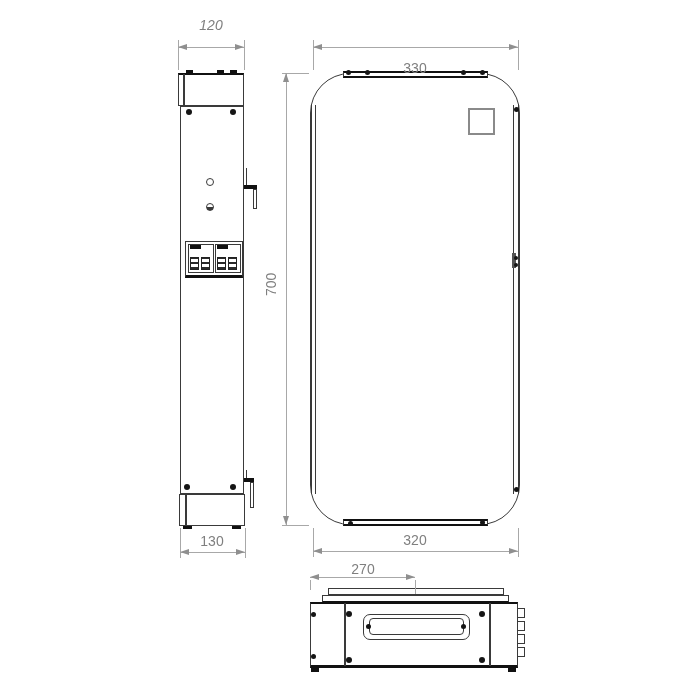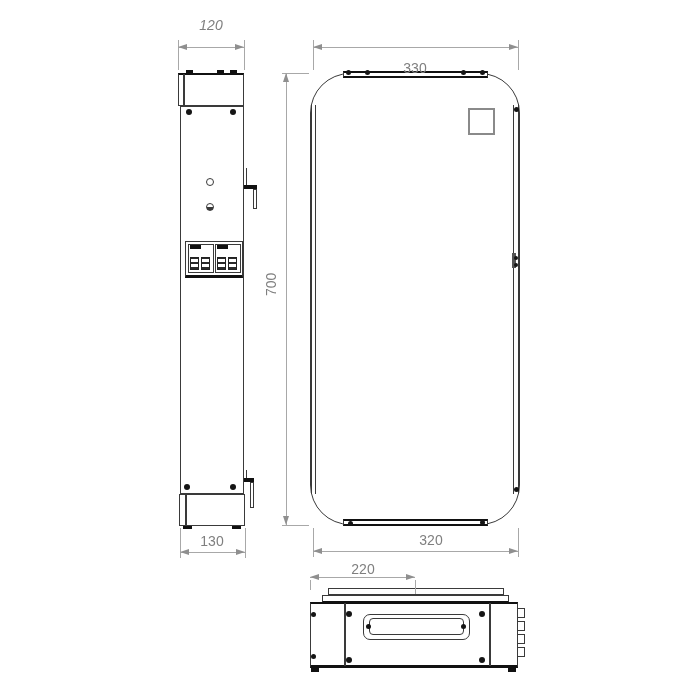--- a/index.html
+++ b/index.html
@@ -163,23 +163,23 @@
     <div class="abs dimlineh" style="left:180px;top:552px;width:65px;"></div>
     <div class="abs arr arrL" style="left:180px;top:549px;"></div>
     <div class="abs arr arrR" style="left:236px;top:549px;"></div>
     <div class="abs dimlabel" style="left:182px;top:534px;width:60px;">130</div>
 
     <div class="abs extv" style="left:313px;top:528px;height:29px;"></div>
     <div class="abs extv" style="left:518px;top:528px;height:29px;"></div>
     <div class="abs dimlineh" style="left:313px;top:551px;width:205px;"></div>
     <div class="abs arr arrL" style="left:313px;top:548px;"></div>
     <div class="abs arr arrR" style="left:509px;top:548px;"></div>
-    <div class="abs dimlabel" style="left:401px;top:533px;width:60px;">320</div>
+    <div class="abs dimlabel" style="left:385px;top:533px;width:60px;">320</div>
 
     <div class="abs dimlineh" style="left:310px;top:577px;width:105px;"></div>
     <div class="abs arr arrL" style="left:310px;top:574px;"></div>
     <div class="abs arr arrR" style="left:406px;top:574px;"></div>
     <div class="abs extv" style="left:310px;top:580px;height:10px;"></div>
     <div class="abs extv" style="left:415px;top:580px;height:14px;"></div>
-    <div class="abs dimlabel" style="left:333px;top:562px;width:60px;">220</div>
+    <div class="abs dimlabel" style="left:333px;top:562px;width:60px;">270</div>
 
   </div>
 </div>
 
 </body></html>

